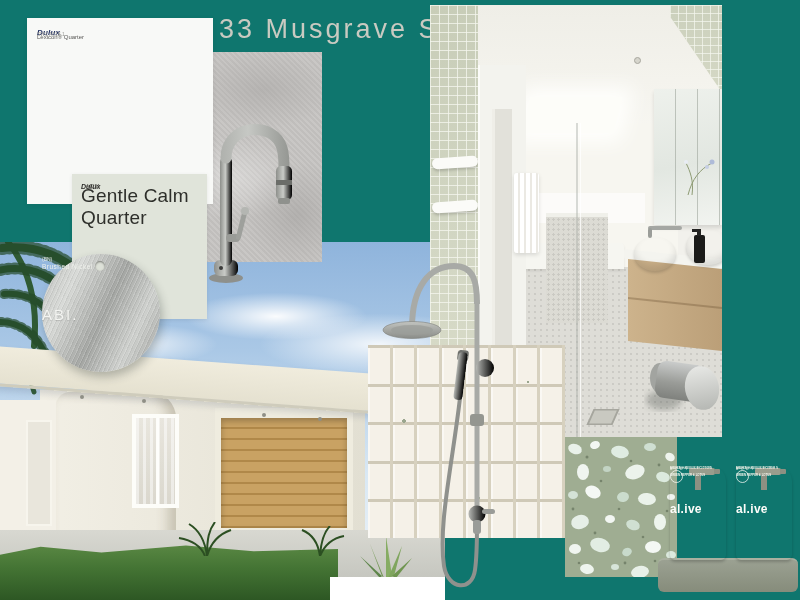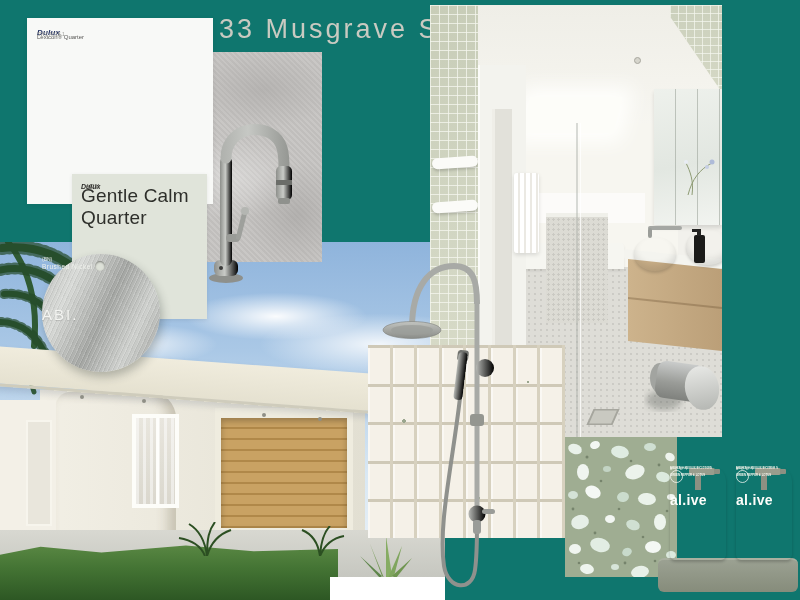--- a/index.html
+++ b/index.html
@@ -167,21 +167,21 @@
   .alive{left:656px;top:444px;width:144px;height:152px;}
   .tray{left:2px;top:114px;width:140px;height:34px;border-radius:6px;
         background:linear-gradient(180deg,#9ba192 0%,#868c7b 100%);border-top:2px solid #aab0a0;}
   .bottle{top:22px;width:56px;height:94px;border-radius:15px 15px 5px 5px;
         background:linear-gradient(90deg,#93978六 0,#93978a 0%,#aeb2a1 30%,#a3a795 70%,#8b8f7e 100%);
         text-align:center;box-shadow:0 2px 3px rgba(0,0,0,.2);}
   .bottleL{left:14px;} .bottleR{left:80px;}
   .pumpstem{left:25px;top:8px;width:6px;height:16px;background:#8d9082;}
   .pumphead{left:19px;top:2px;width:26px;height:7px;border-radius:2px;background:#999d8d;}
   .pumphead::after{content:"";position:absolute;right:-5px;top:1px;width:6px;height:5px;background:#8d9082;border-radius:1px;}
-  .al-brand{position:static;display:block;margin-top:26px;font-size:14px;font-weight:bold;color:#fdfdfa;letter-spacing:.3px;}
+  .al-brand{position:static;display:block;margin-top:36px;font-size:12px;font-weight:bold;color:#fdfdfa;letter-spacing:.3px;}
   .al-sub{position:static;display:block;font-size:3.5px;letter-spacing:2.5px;color:#eef0e6;margin-top:1px;}
   .al-emblem{position:static;display:block;width:13px;height:13px;margin:4px auto 2px auto;border-radius:50%;
              border:1px solid rgba(252,252,248,.75);}
   .al-coll{position:static;display:block;font-size:3px;letter-spacing:.8px;color:#f2f3ea;}
   .al-var{position:static;display:block;font-size:2.8px;font-weight:bold;color:#f6f7ef;margin-top:7px;}
   .al-type{position:static;display:block;font-size:2.6px;color:#edeee5;margin-top:1px;}
 </style>
 </head>
 <body>
 

